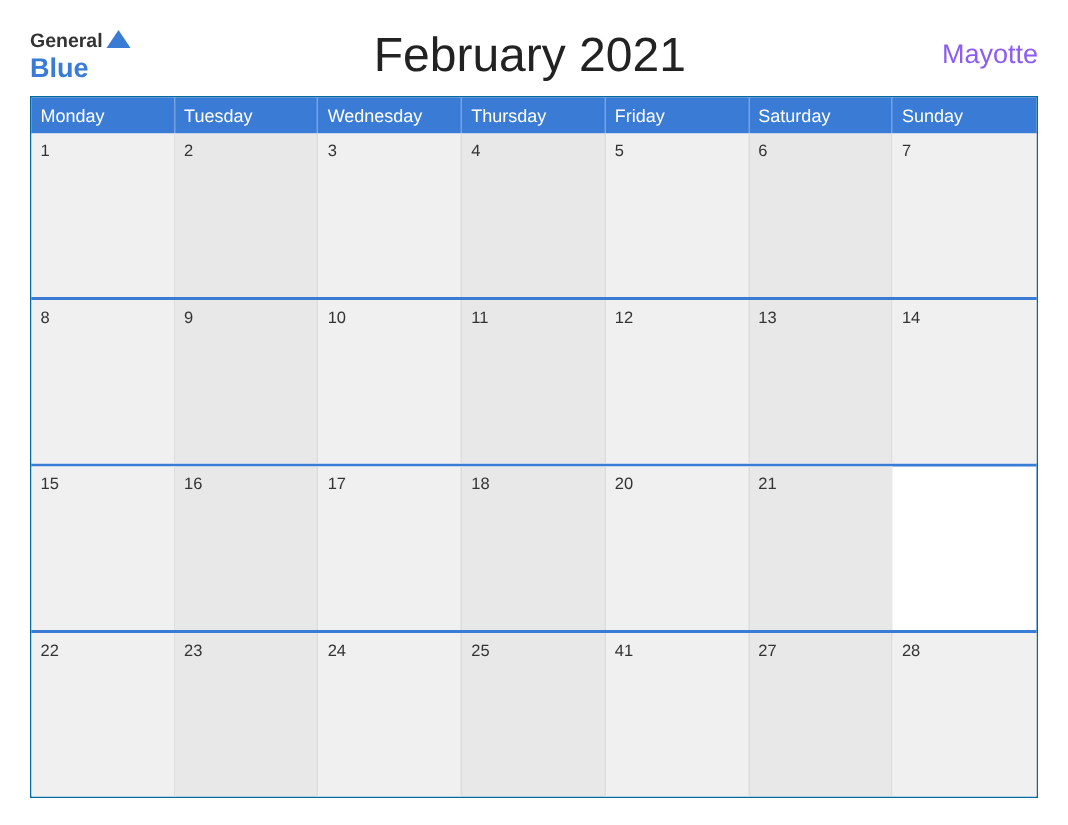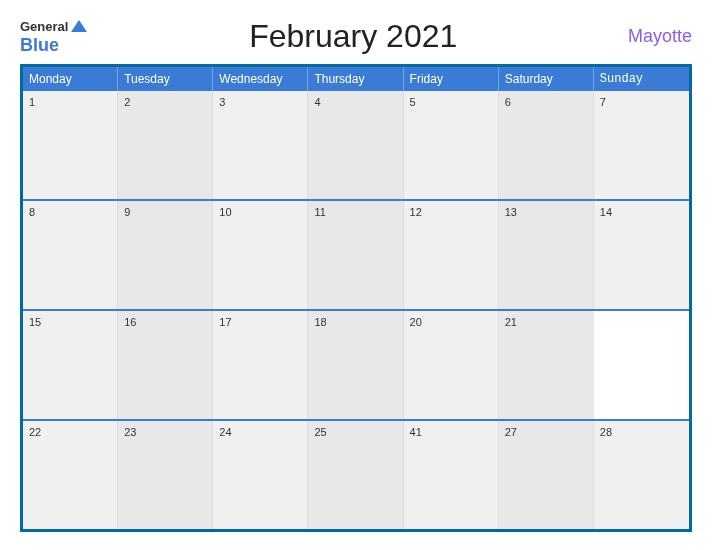--- a/index.html
+++ b/index.html
@@ -68,37 +68,36 @@
       font-size: 18px;
       color: #8b5cf6;
       text-align: right;
       min-width: 80px;
     }
     
     .calendar {
       flex: 1;
       display: flex;
       flex-direction: column;
-      border: 3px solid #0369a1;
+      border: 1px solid #0369a1;
       justify-content: center;
     }
     .cal-header {
       display: grid;
       grid-template-columns: repeat(7, 1fr);
       background: #3a7bd5;
     }
     .cal-header-cell {
       color: #fff;
       font-size: 12px;
       padding: 5px 6px;
       border-right: 1px solid rgba(255,255,255,0.3);
     }
     .cal-header-cell:last-child {
       border-right: none;
-      font-family: Liberation Mono, monospace;
     }
     .cal-body {
       flex: 1;
       display: flex;
       flex-direction: column;
     }
     .cal-week {
       flex: 1;
       display: grid;
       grid-template-columns: repeat(7, 1fr);

